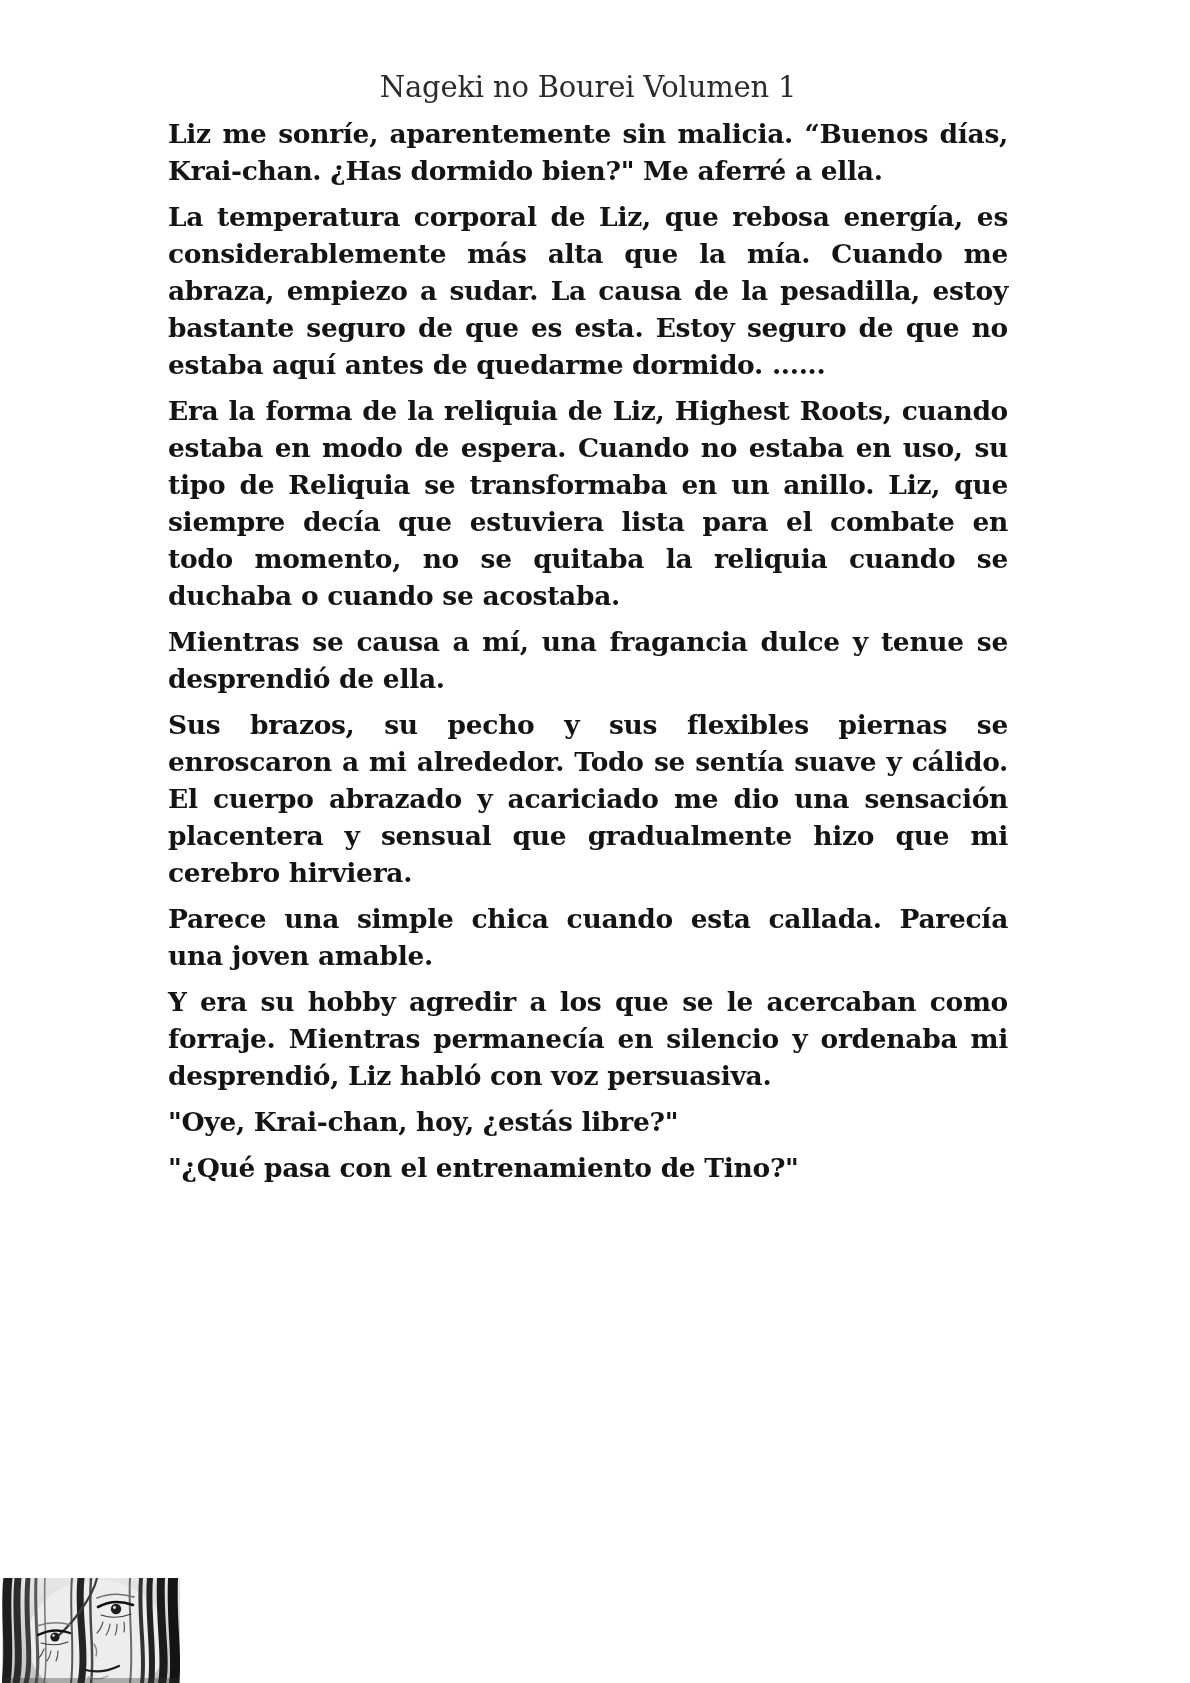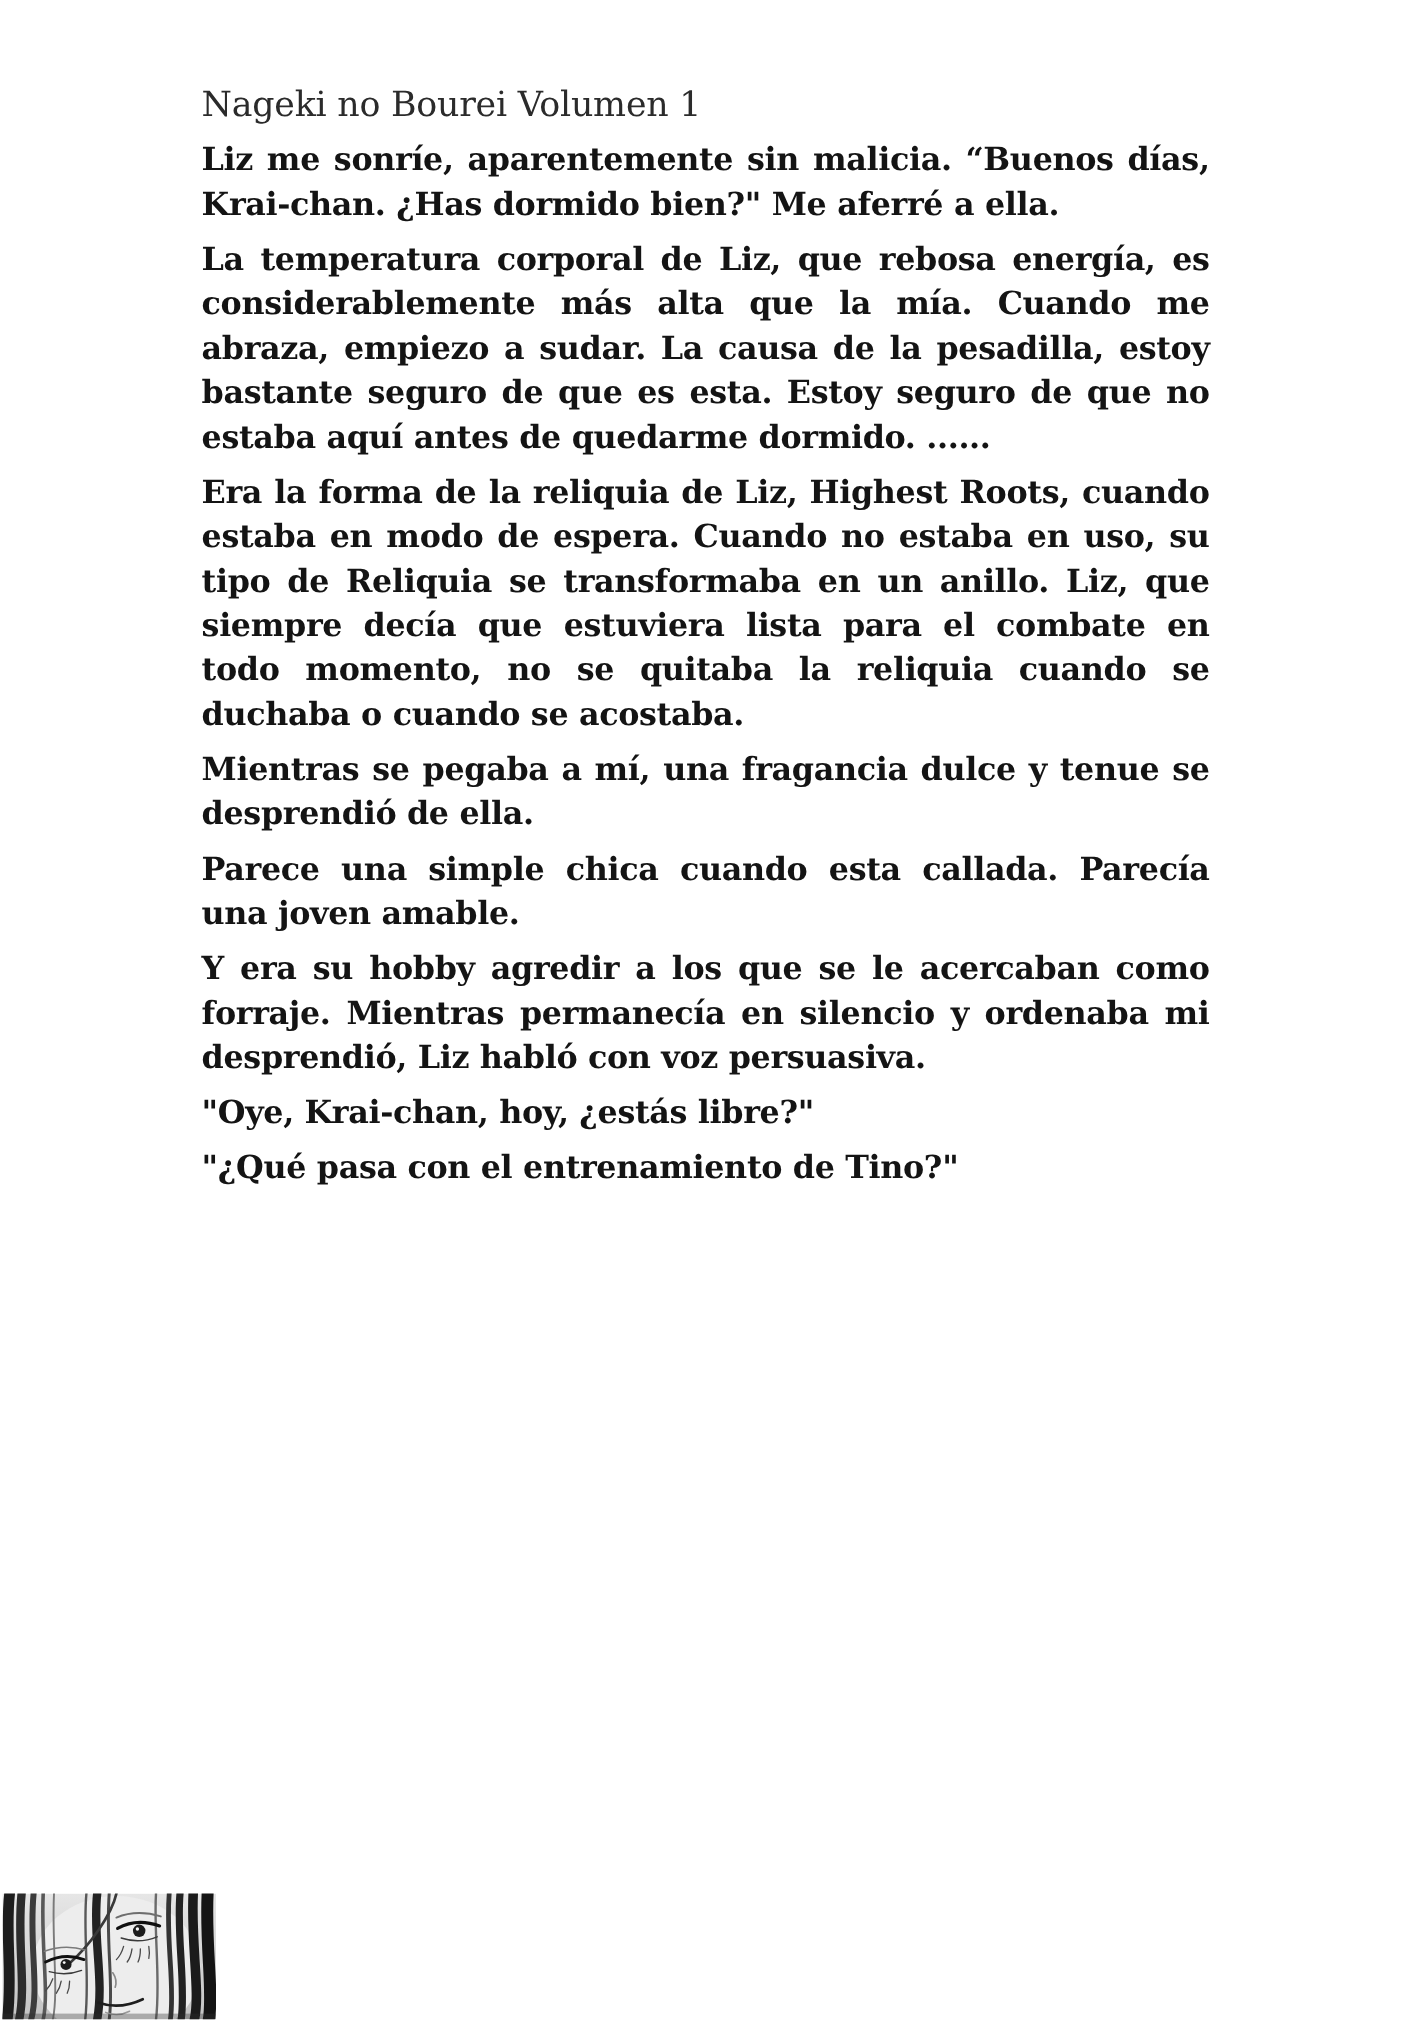--- a/index.html
+++ b/index.html
@@ -14,20 +14,21 @@
     position: relative;
     width: 1190px; height: 1683px;
     background: #ffffff;
   }
   .content {
     position: absolute;
     left: 168px; top: 70px;
     width: 840px;
   }
   .doc-title {
+    text-align: center;
     font-size: 29px;
     line-height: 35px;
     color: #2b2b2b;
     letter-spacing: -0.2px;
   }
   .body-text {
     margin-top: 10px;
     font-size: 26.5px;
     line-height: 37px;
     text-align: justify;
@@ -53,21 +54,22 @@
   <div class="content">
 
     <div class="doc-title">
       <div>Nageki no Bourei Volumen 1</div>
     </div>
 
     <div class="body-text">
       <p>Liz me sonríe, aparentemente sin malicia. “Buenos días, Krai-chan. ¿Has dormido bien?" Me aferré a ella.</p>
       <p>La temperatura corporal de Liz, que rebosa energía, es considerablemente más alta que la mía. Cuando me abraza, empiezo a sudar. La causa de la pesadilla, estoy bastante seguro de que es esta. Estoy seguro de que no estaba aquí antes de quedarme dormido. ......</p>
       <p>Era la forma de la reliquia de Liz, Highest Roots, cuando estaba en modo de espera. Cuando no estaba en uso, su tipo de Reliquia se transformaba en un anillo. Liz, que siempre decía que estuviera lista para el combate en todo momento, no se quitaba la reliquia cuando se duchaba o cuando se acostaba.</p>
-      <p>Mientras se pegaba a mí, una fragancia dulce y tenue se desprendió de ella.</p>
+      <p>Mientras se causa a mí, una fragancia dulce y tenue se desprendió de ella.</p>
+      <p>Sus brazos, su pecho y sus flexibles piernas se enroscaron a mi alrededor. Todo se sentía suave y cálido. El cuerpo abrazado y acariciado me dio una sensación placentera y sensual que gradualmente hizo que mi cerebro hirviera.</p>
       <p>Parece una simple chica cuando esta callada. Parecía una joven amable.</p>
       <p>Y era su hobby agredir a los que se le acercaban como forraje. Mientras permanecía en silencio y ordenaba mi desprendió, Liz habló con voz persuasiva.</p>
       <p>"Oye, Krai-chan, hoy, ¿estás libre?"</p>
       <p>"¿Qué pasa con el entrenamiento de Tino?"</p>
     </div>
 
   </div>
 
   <figure class="corner-art" aria-label="Ilustración manga: rostro con mechones de cabello oscuro sobre los ojos">
     <svg viewBox="0 0 178 105" preserveAspectRatio="none">

